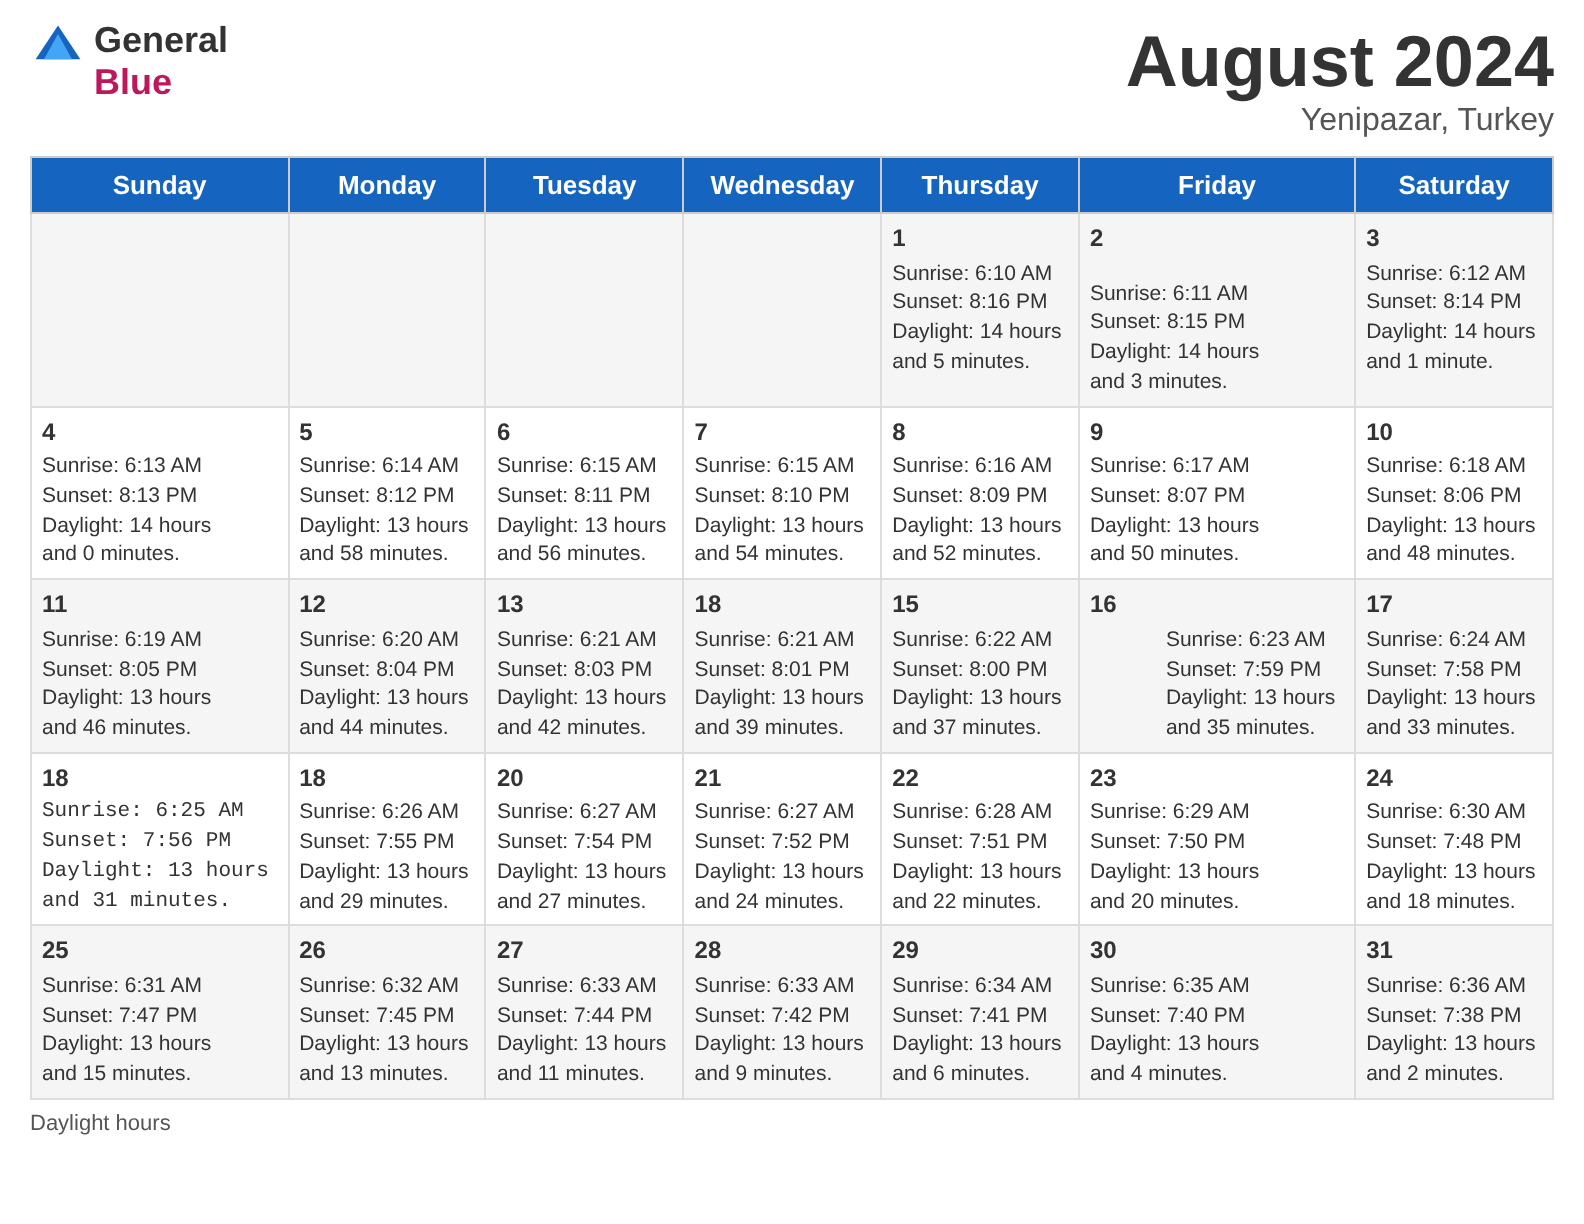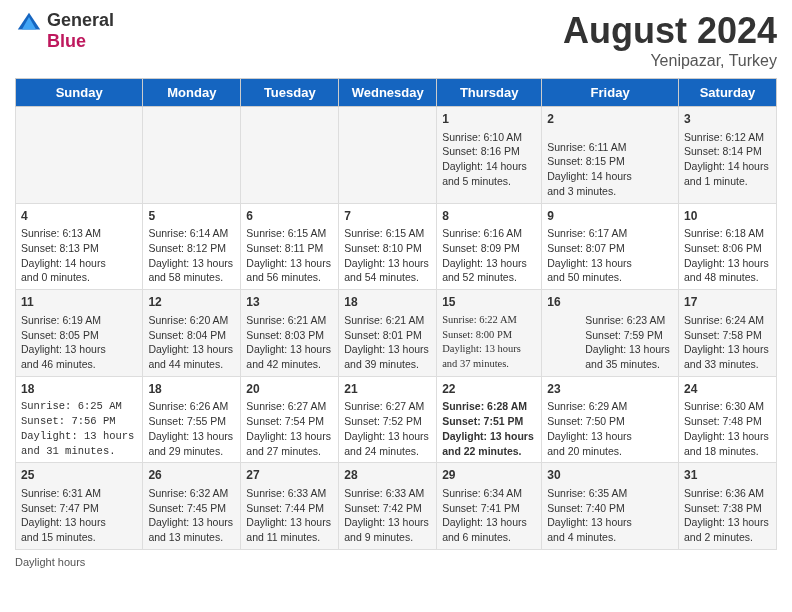--- a/index.html
+++ b/index.html
@@ -226,21 +226,21 @@
         </td>
         <td>
           <span class="day-number">18</span>
           <div class="day-info" style="white-space: pre-line;">Sunrise: 6:21 AM
 Sunset: 8:01 PM
 Daylight: 13 hours
 and 39 minutes.</div>
         </td>
         <td>
           <span class="day-number">15</span>
-          <div class="day-info" style="white-space: pre-line; font-family: Liberation Serif, serif;">Sunrise: 6:22 AM
+          <div class="day-info" style="white-space: pre-line;">Sunrise: 6:22 AM
 Sunset: 8:00 PM
 Daylight: 13 hours
 and 37 minutes.</div>
         </td>
         <td>
           <span class="day-number">16</span>
           <div class="day-info" style="white-space: pre-line; margin-left: 38px;">Sunrise: 6:23 AM
 Sunset: 7:59 PM
 Daylight: 13 hours
 and 35 minutes.</div>
@@ -277,21 +277,21 @@
         </td>
         <td>
           <span class="day-number">21</span>
           <div class="day-info" style="white-space: pre-line;">Sunrise: 6:27 AM
 Sunset: 7:52 PM
 Daylight: 13 hours
 and 24 minutes.</div>
         </td>
         <td>
           <span class="day-number">22</span>
-          <div class="day-info" style="white-space: pre-line; font-weight: bold;">Sunrise: 6:28 AM
+          <div class="day-info" style="white-space: pre-line;">Sunrise: 6:28 AM
 Sunset: 7:51 PM
 Daylight: 13 hours
 and 22 minutes.</div>
         </td>
         <td>
           <span class="day-number">23</span>
           <div class="day-info" style="white-space: pre-line;">Sunrise: 6:29 AM
 Sunset: 7:50 PM
 Daylight: 13 hours
 and 20 minutes.</div>

